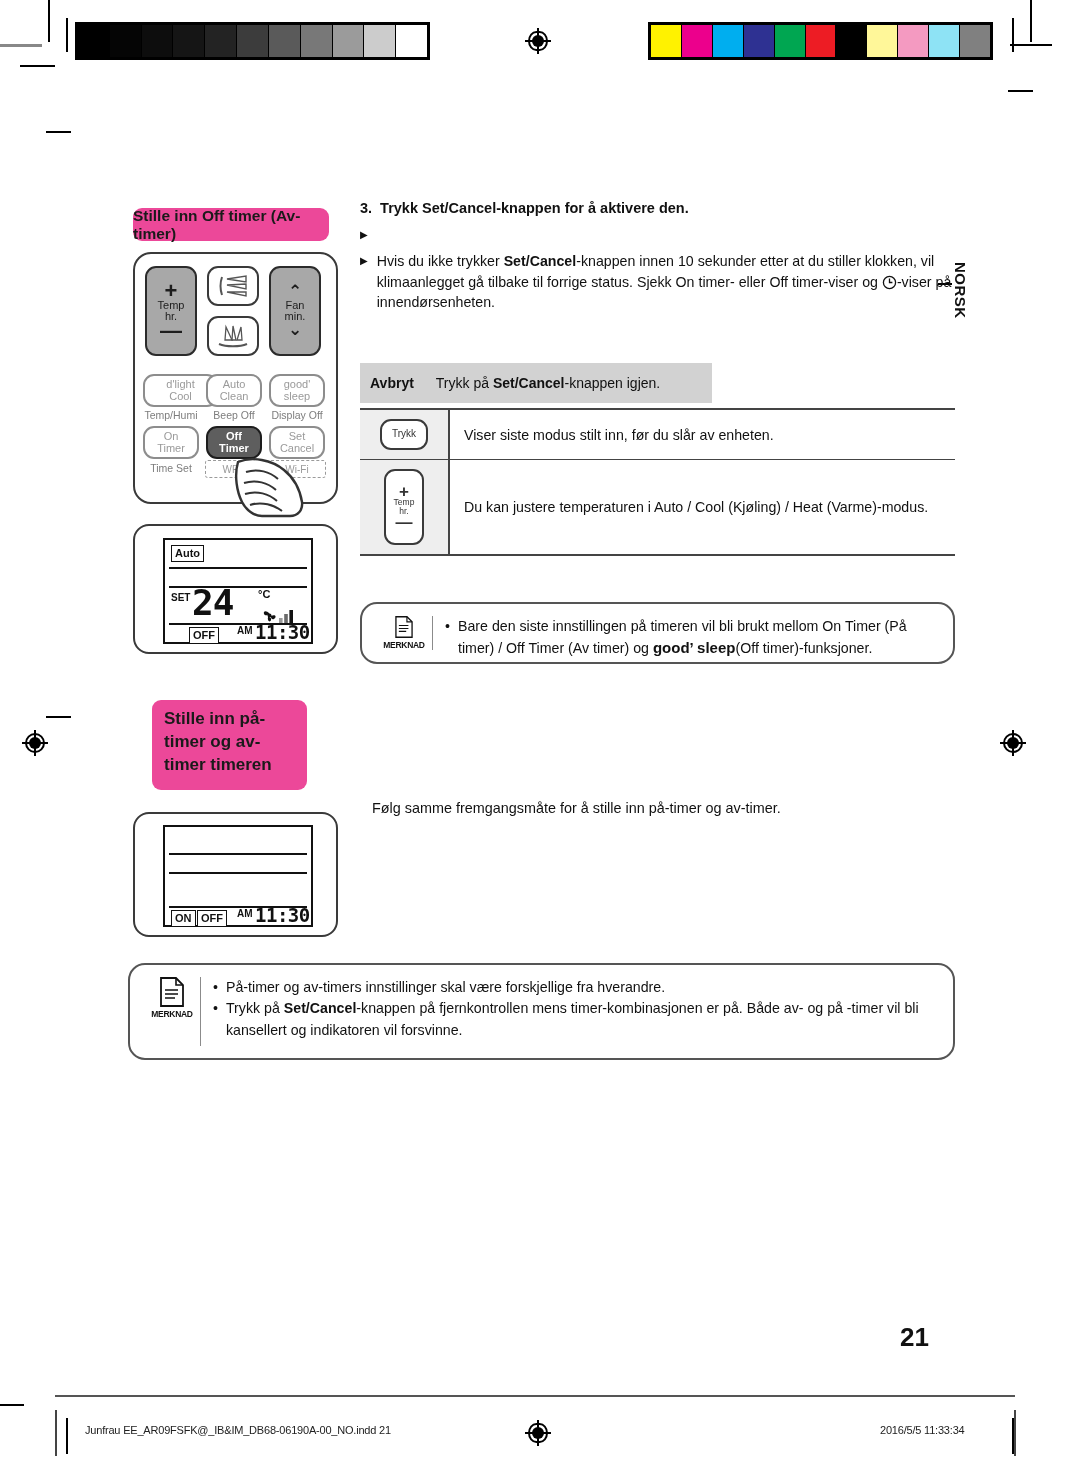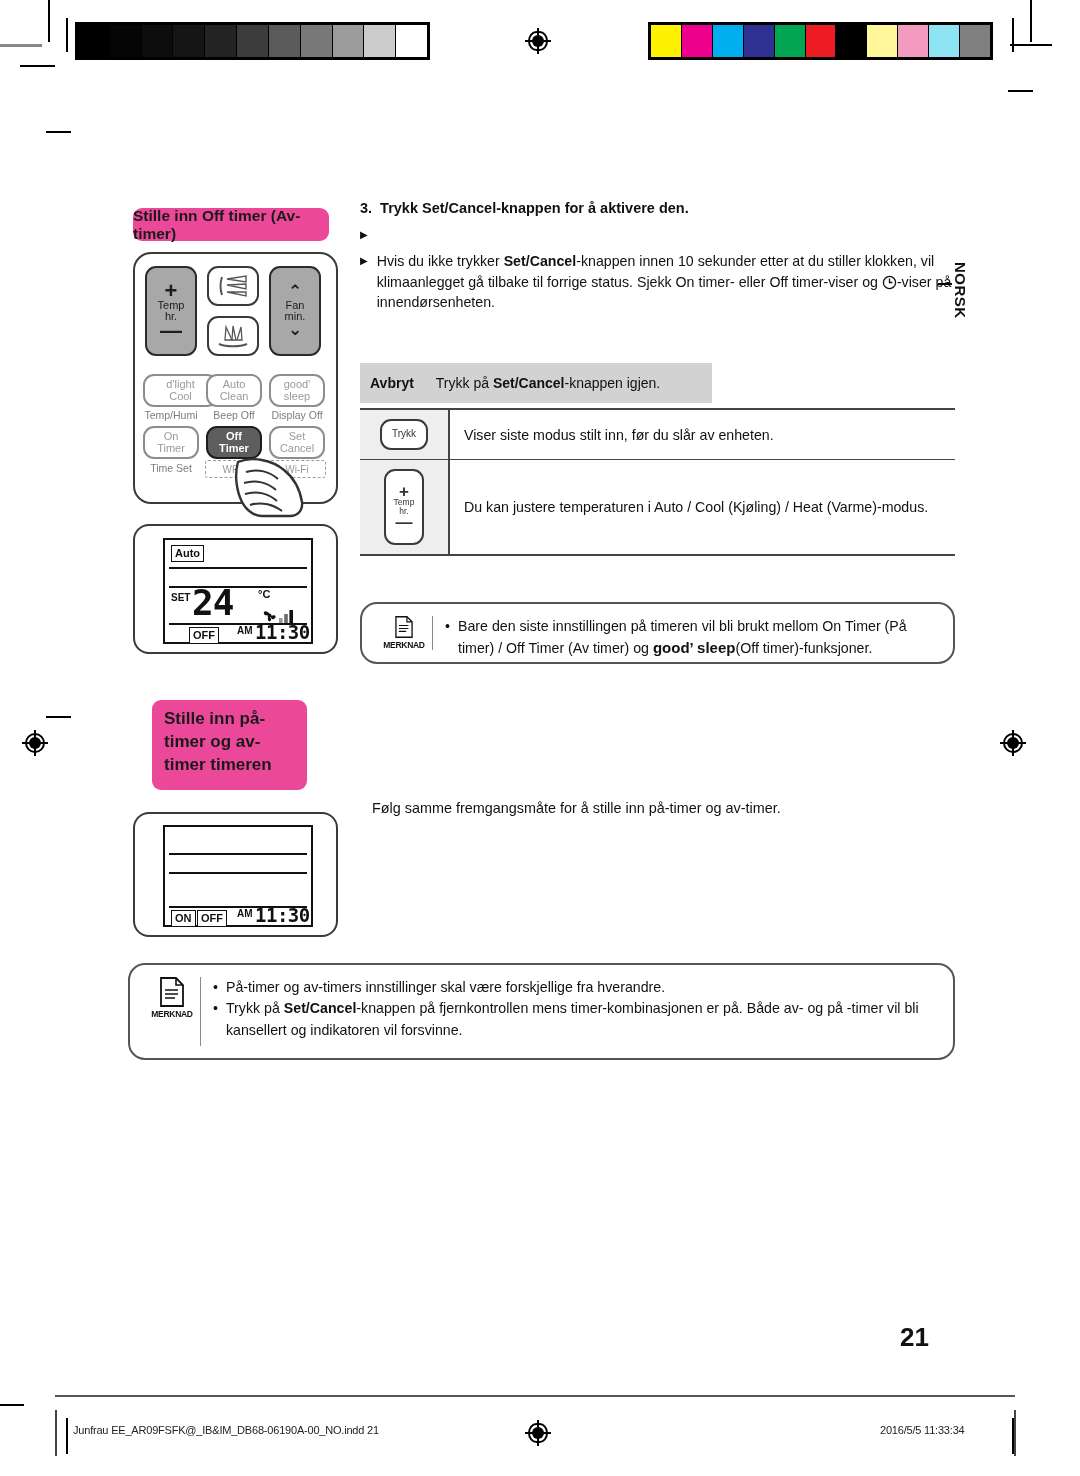--- a/index.html
+++ b/index.html
@@ -110,21 +110,21 @@
   .note .icol{flex:0 0 56px;display:flex;flex-direction:column;align-items:center;border-right:1.6px solid #8b8b8b;margin-right:12px;}
   .note .ntxt{flex:1;font-size:14.2px;line-height:1.5;}
   .note .ntxt .li{display:flex;gap:8px;}
   .note .ntxt .li .d{flex:0 0 auto;}
   .merknad{font-size:8.5px;font-weight:bold;letter-spacing:-.3px;margin-top:2px;text-align:right;}
 
   .follow{position:absolute;left:372px;top:800px;font-size:14.4px;}
 
   .pageno{position:absolute;left:900px;top:1322px;font-size:26px;font-weight:bold;}
   .footrule{position:absolute;left:55px;top:1395px;width:960px;height:1.5px;background:#555;}
-  .footleft{position:absolute;left:73px;top:1424px;font-size:11px;color:#222;
+  .footleft{position:absolute;left:85px;top:1424px;font-size:11px;color:#222;
     font-family:"Liberation Sans",sans-serif;letter-spacing:-.2px;}
   .footright{position:absolute;left:880px;top:1424px;font-size:11px;color:#222;letter-spacing:-.2px;}
   .sidebarline{position:absolute;background:#444;}
 </style>
 </head>
 <body>
 
 <div class="page">
 
   <div class="tickv" style="left:48px;top:0;height:42px;"></div>

